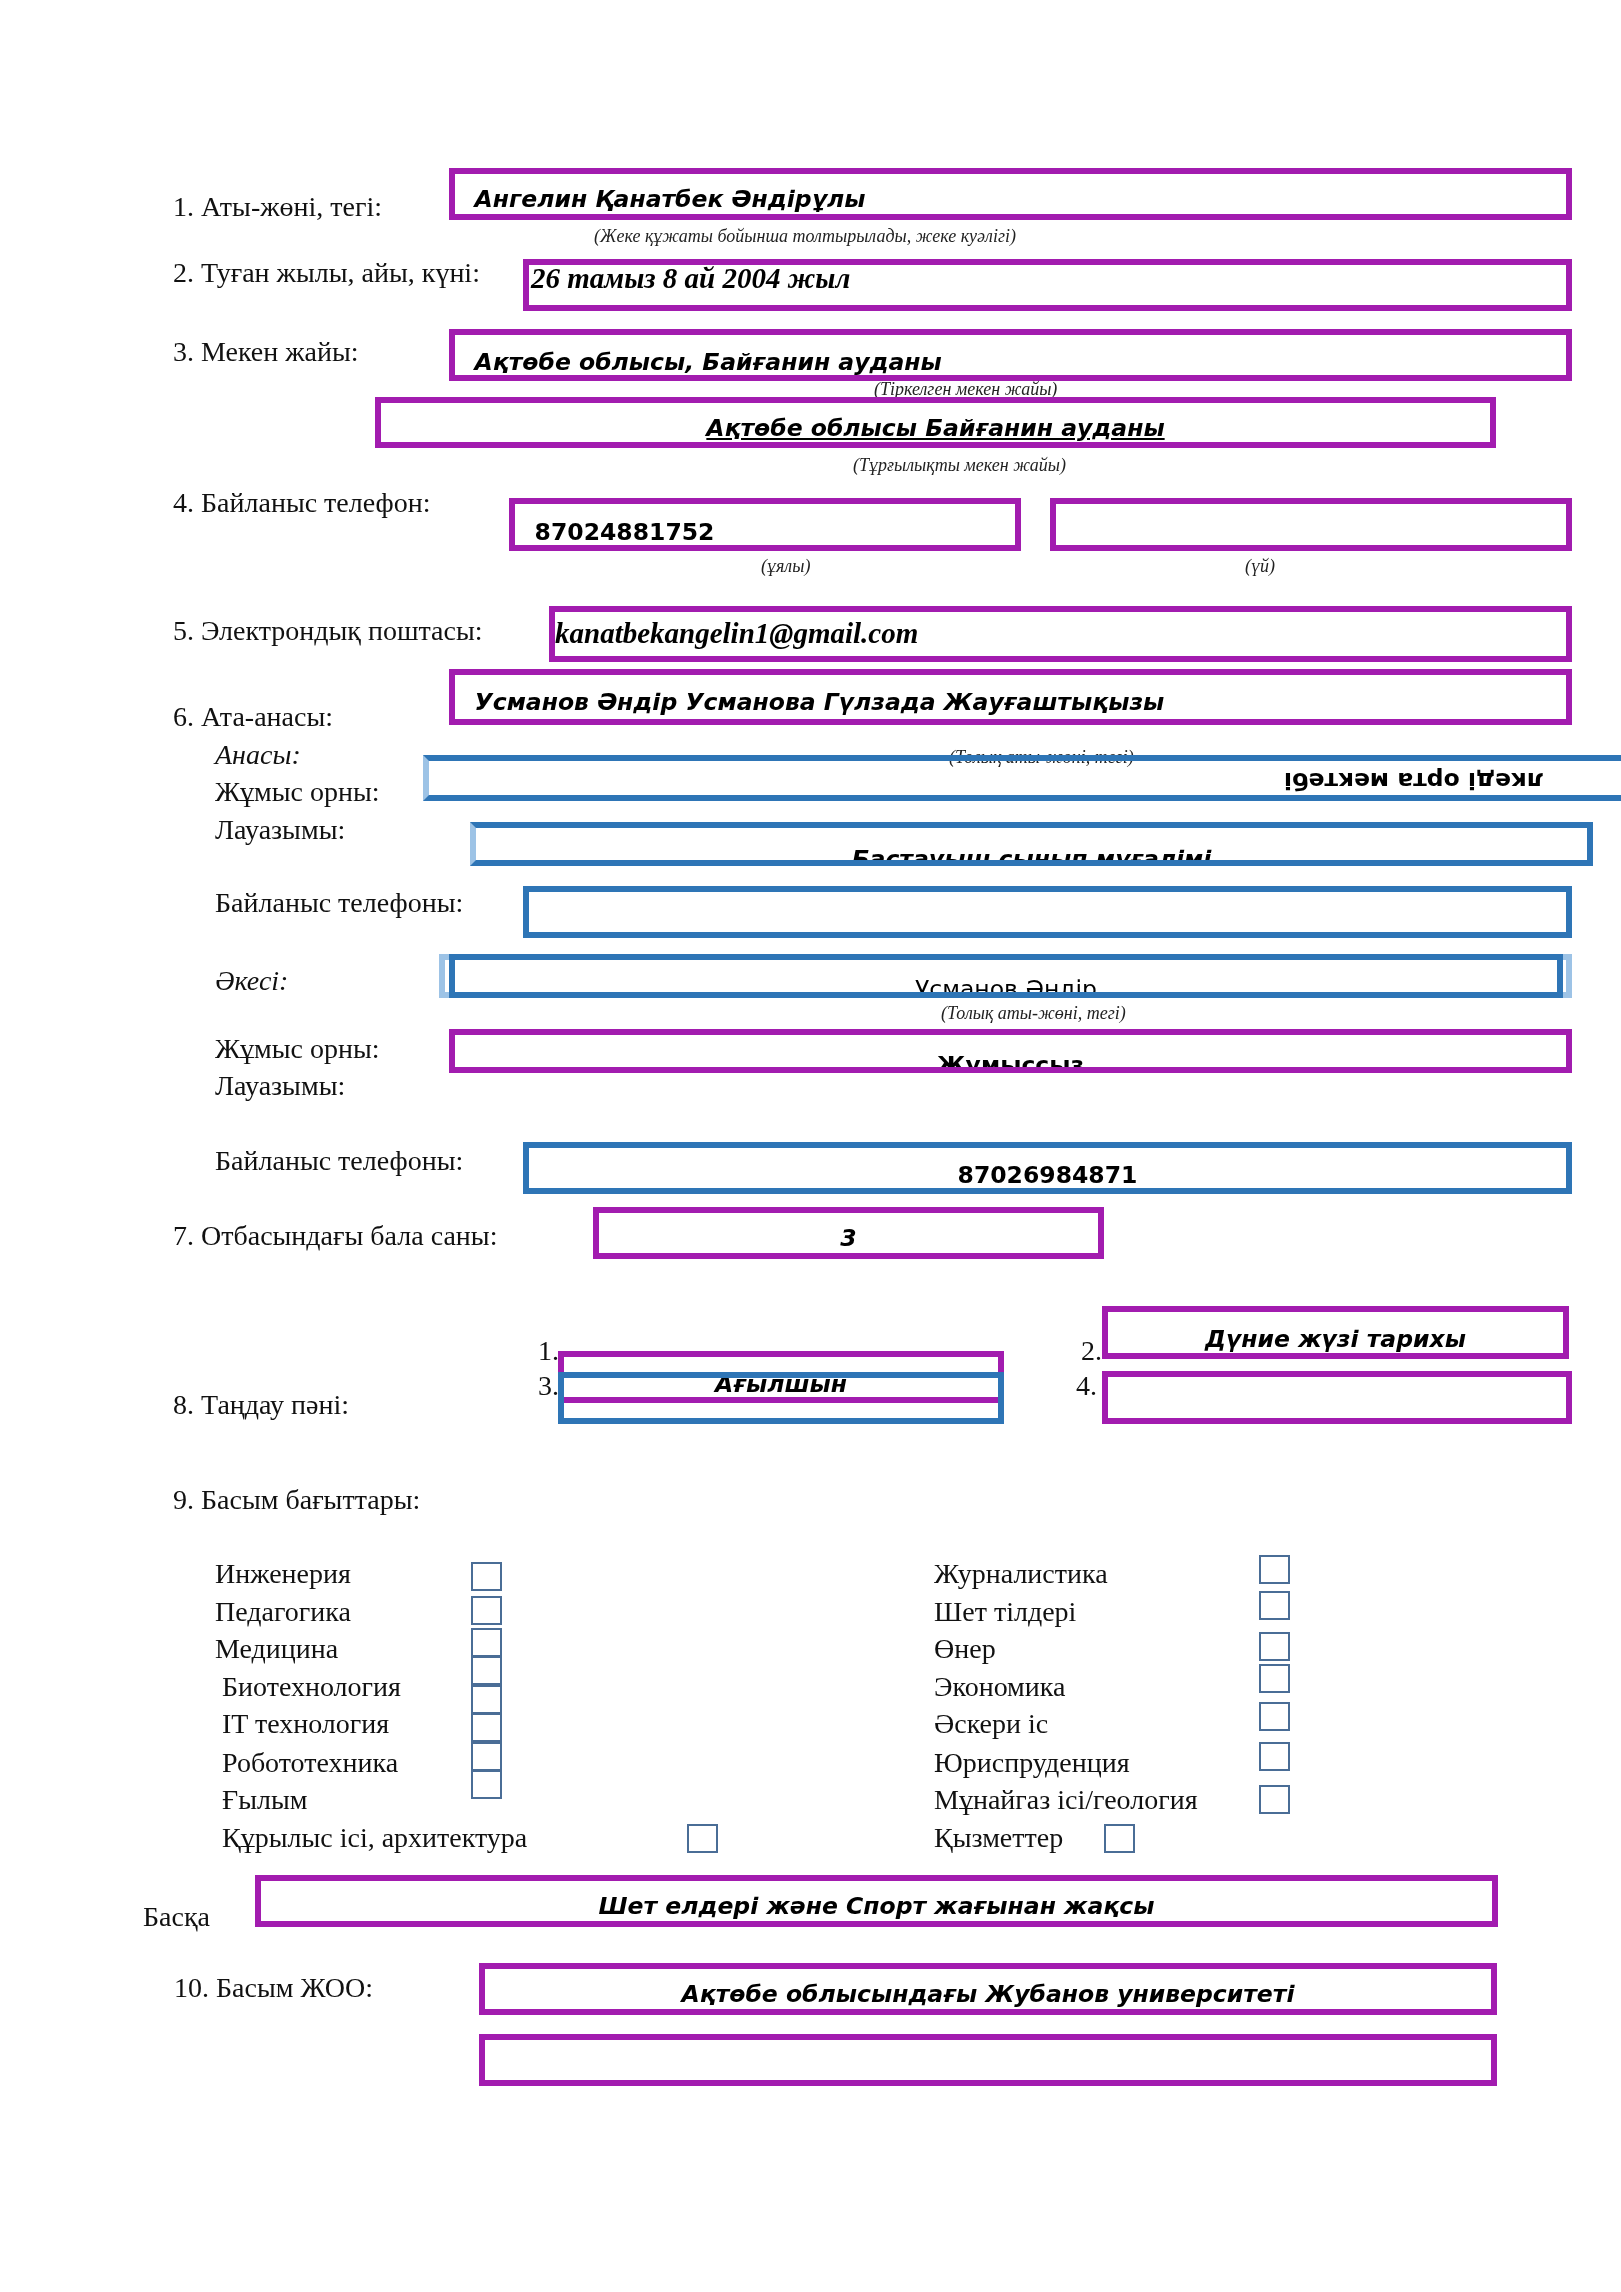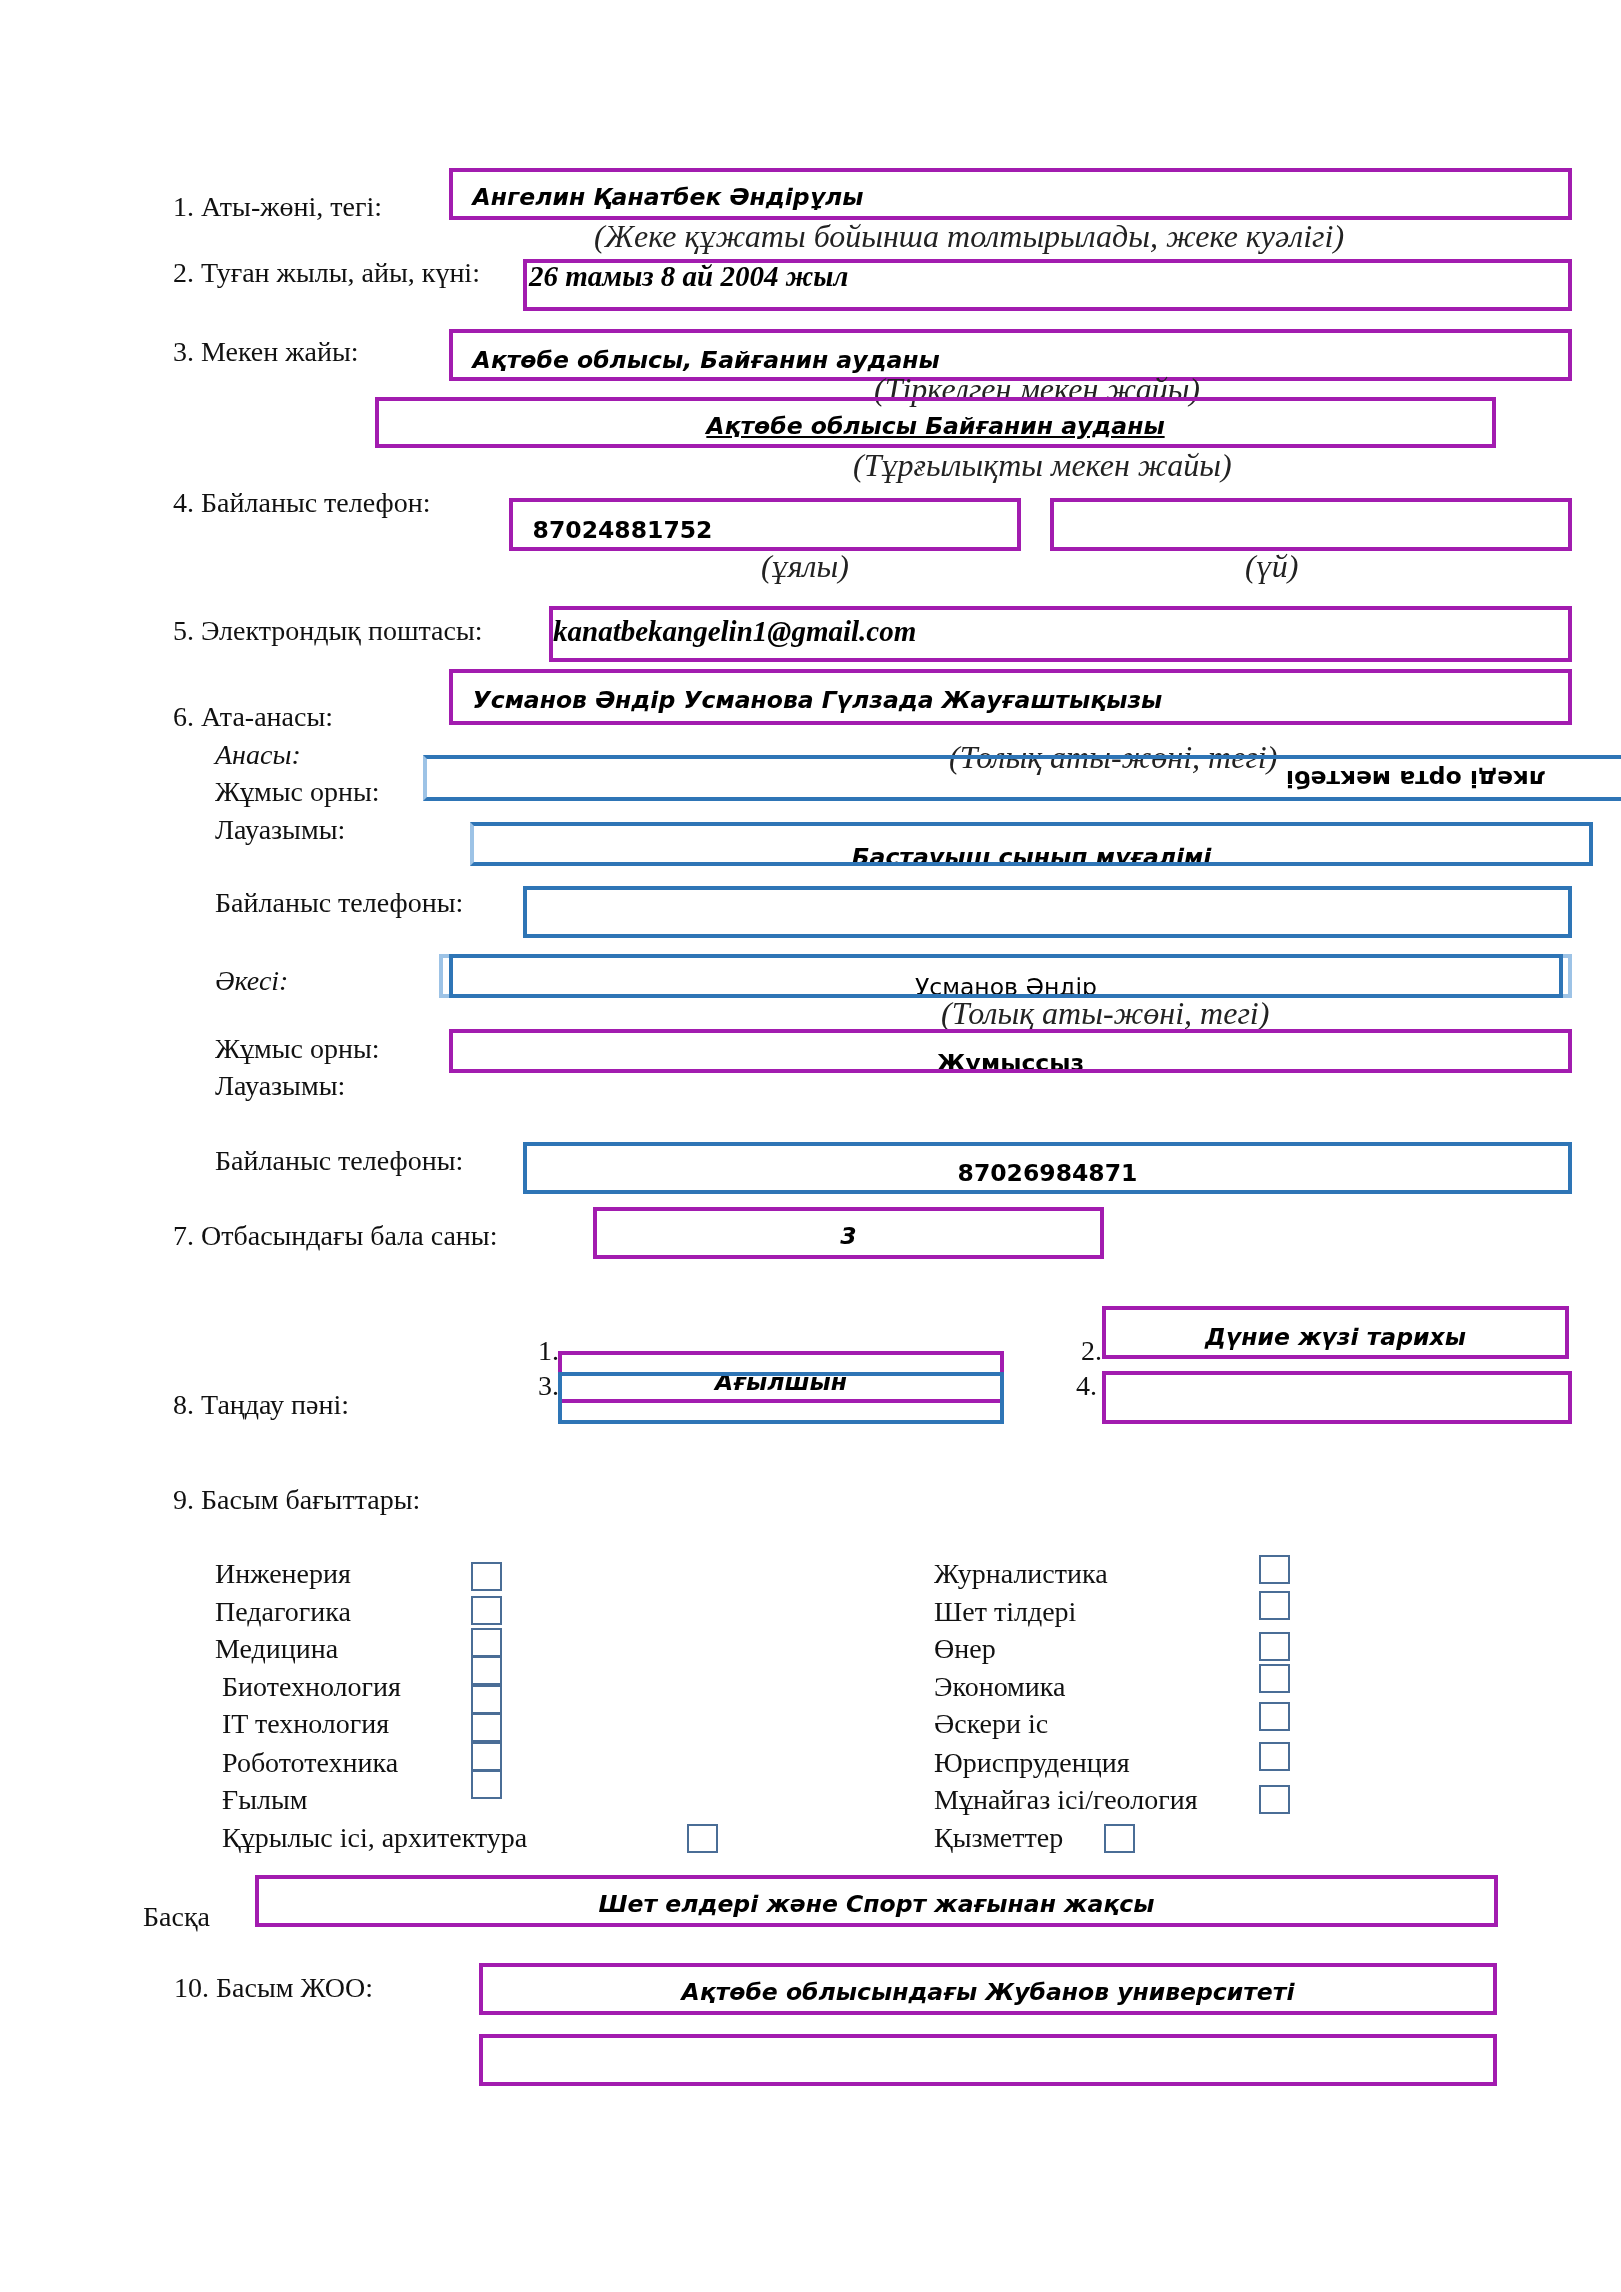--- a/index.html
+++ b/index.html
@@ -1,20 +1,20 @@
 <!DOCTYPE html>
 <html><head>
 <meta charset="utf-8">
 <style>
   html, body { margin: 0; padding: 0; background: #ffffff; }
   body { width: 1621px; height: 2293px; position: relative; overflow: hidden; font-family: "Liberation Serif", serif; color: #000; }
   .lbl { position: absolute; font-family: "Liberation Serif", serif; font-size: 28px; line-height: 31px; white-space: nowrap; color: #111; }
   .lbl.it { font-style: italic; }
-  .hint { position: absolute; font-family: "Liberation Serif", serif; font-style: italic; font-size: 32px; line-height: 25.5px; white-space: nowrap; color: #222; }
-  .box { position: absolute; border: 4px solid #a21caf; box-sizing: border-box; background: transparent; overflow: hidden; }
+  .hint { position: absolute; font-family: "Liberation Serif", serif; font-style: italic; font-size: 18px; line-height: 25.5px; white-space: nowrap; color: #222; }
+  .box { position: absolute; border: 6px solid #a21caf; box-sizing: border-box; background: transparent; overflow: hidden; }
   .box.dark { border-color: #2e75b6; }
   .val { position: absolute; font-family: "DejaVu Sans", sans-serif; font-style: italic; font-weight: bold; font-size: 23.5px; line-height: 27.4px; white-space: nowrap; color: #000; }
   .val.serif { font-family: "Liberation Serif", serif; font-size: 29px; }
   .val.center { left: 0; right: 0; text-align: center; }
   .cb { position: absolute; width: 31px; height: 29px; border: 2px solid #4a6d96; box-sizing: border-box; background: #fff; cursor: pointer; }
   .rot { transform: rotate(180deg); }
 </style>
 </head>
 <body>
 

